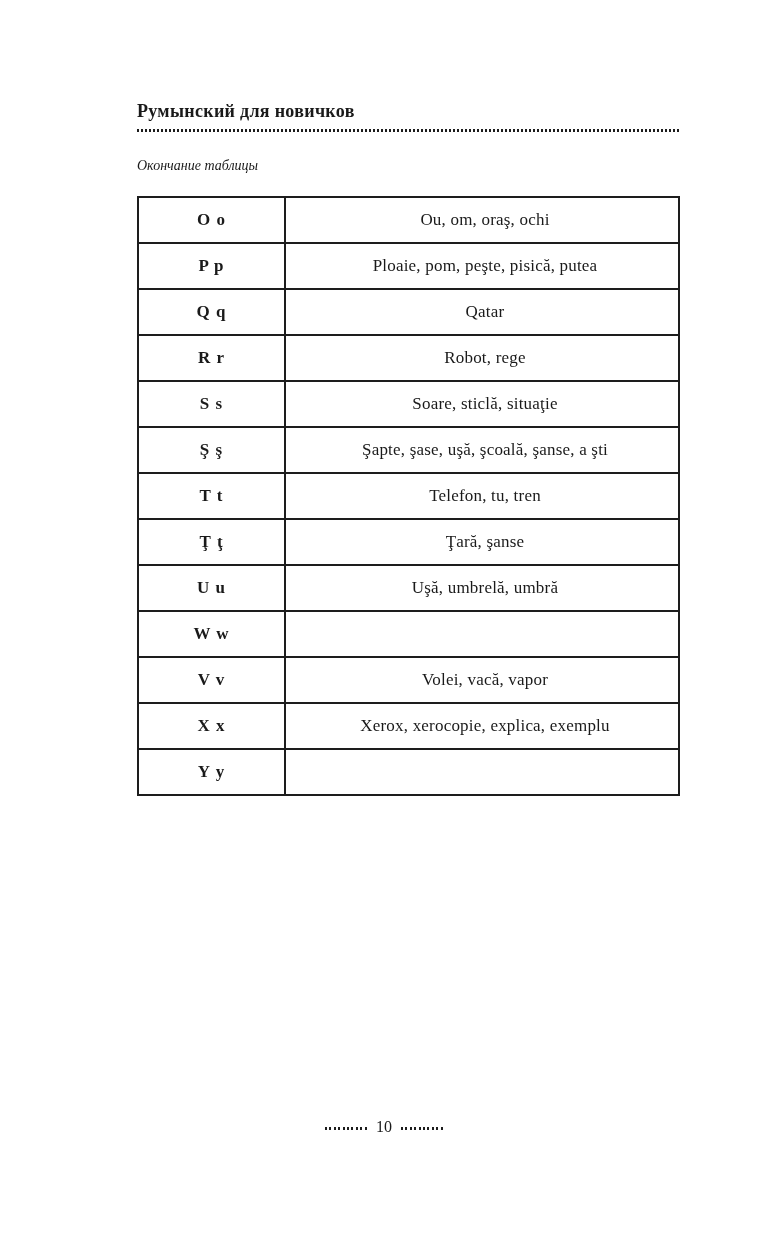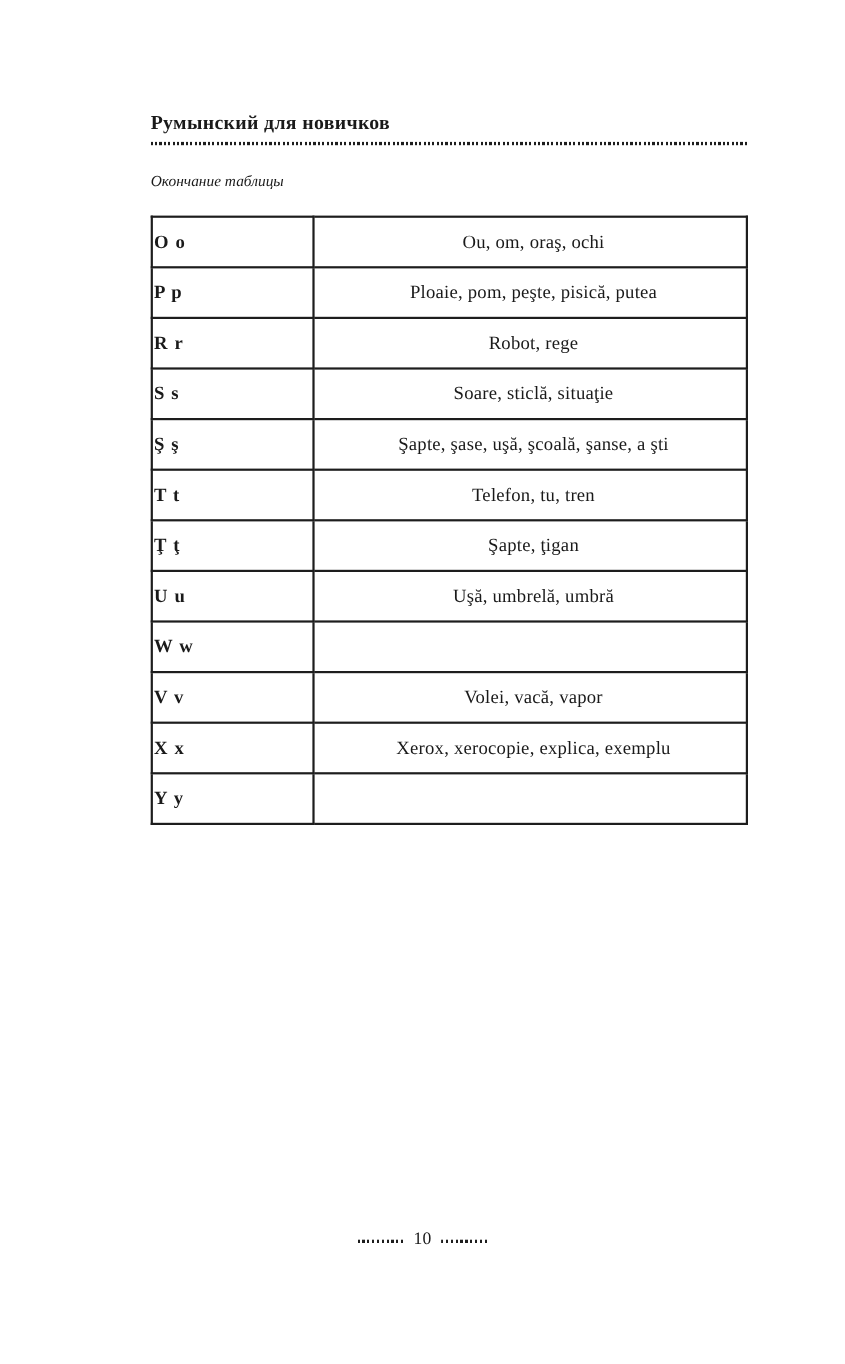--- a/index.html
+++ b/index.html
@@ -54,21 +54,21 @@
   }
   table.alphabet td {
     border: 2px solid #1d1d1d;
     height: 42px; 
     font-size: 17px;
     vertical-align: middle;
     background: #ffffff;
   }
   td.letter-cell {
     width: 143px;
-    text-align: left;
+    text-align: center;
     font-weight: bold;
     letter-spacing: 1px;
   }
   td.examples-cell {
     padding-left: 12px;
     padding-right: 6px;
     text-align: center;
     letter-spacing: 0.2px;
     border-radius: 21px;
   }
@@ -112,20 +112,24 @@
     <tr>
       <td class="letter-cell">O o</td>
       <td class="examples-cell">Ou, om, oraş, ochi</td>
     </tr>
 
     <tr>
       <td class="letter-cell">P p</td>
       <td class="examples-cell">Ploaie, pom, peşte, pisică, putea</td>
     </tr>
 
+    <tr>
+      <td class="letter-cell">Q q</td>
+      <td class="examples-cell">Qatar</td>
+    </tr>
 
     <tr>
       <td class="letter-cell">R r</td>
       <td class="examples-cell">Robot, rege</td>
     </tr>
 
     <tr>
       <td class="letter-cell">S s</td>
       <td class="examples-cell">Soare, sticlă, situaţie</td>
     </tr>
@@ -135,21 +139,21 @@
       <td class="examples-cell">Şapte, şase, uşă, şcoală, şanse, a şti</td>
     </tr>
 
     <tr>
       <td class="letter-cell">T t</td>
       <td class="examples-cell">Telefon, tu, tren</td>
     </tr>
 
     <tr>
       <td class="letter-cell">Ţ ţ</td>
-      <td class="examples-cell">Şapte, ţigan</td>
+      <td class="examples-cell">Ţară, şanse</td>
     </tr>
 
     <tr>
       <td class="letter-cell">U u</td>
       <td class="examples-cell">Uşă, umbrelă, umbră</td>
     </tr>
 
     <tr>
       <td class="letter-cell">W w</td>
       <td class="examples-cell"></td>

